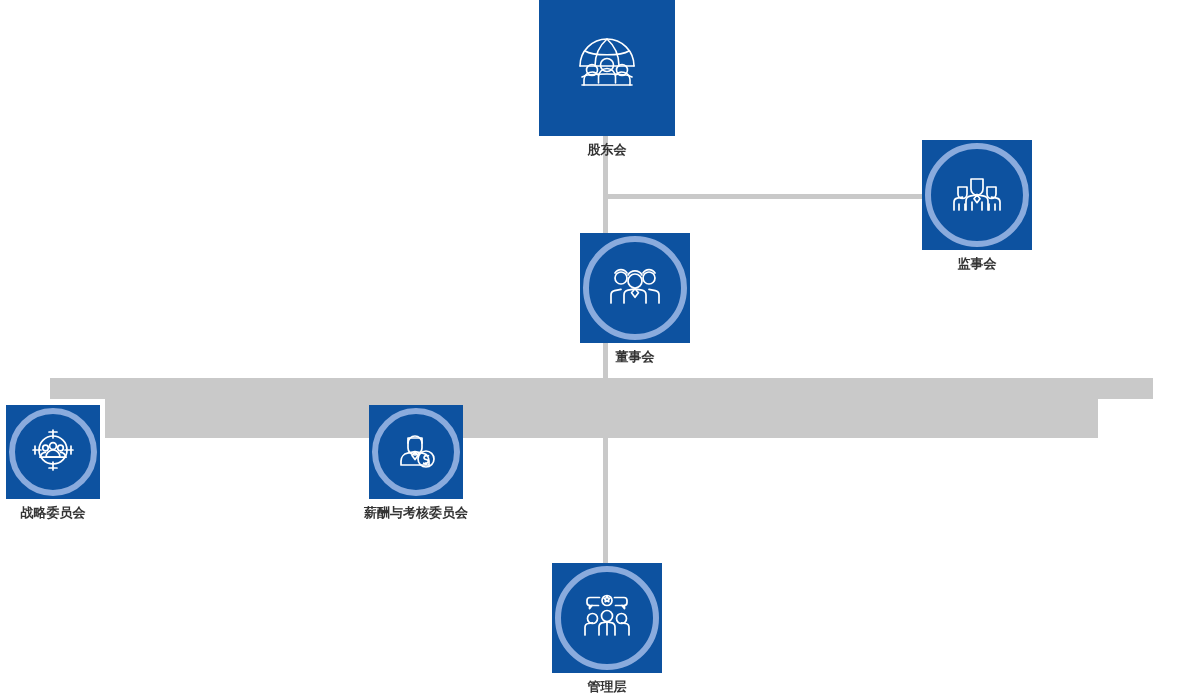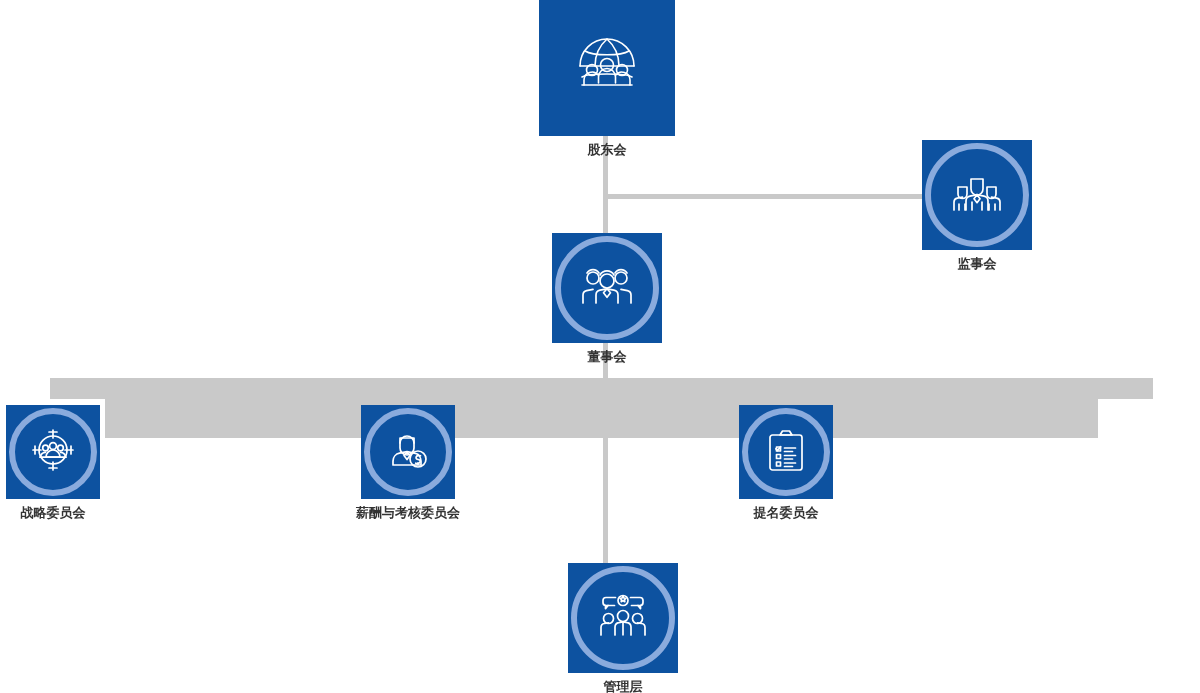--- a/index.html
+++ b/index.html
@@ -126,21 +126,21 @@
           <path d="M39 23 h9 v7 a4.5 4.5 0 0 1-9 0 z"></path>
           <path d="M52 46 v-8 a4 4 0 0 0-3.3-3.9 l-5.2-1"></path>
           <path d="M11 40 v6 M17 40 v6 M41 40 v6 M47 40 v6"></path>
           <path d="M24 38 v8 M34 38 v8"></path>
         </svg>
       </span>
     </div>
     <div class="node-label">监事会</div>
   </div>
 
-  <div class="node sz-md" style="left:552px; top:233px;">
+  <div class="node sz-md" style="left:580px; top:233px;">
     <div class="node-box">
       <span class="node-ring"></span>
       <span class="node-icon">
         <svg width="58" height="58" viewBox="0 0 58 58" fill="none" stroke="#ffffff" stroke-width="1.7" stroke-linecap="round" stroke-linejoin="round">
           <circle cx="29" cy="24" r="7"></circle>
           <path d="M18 46 v-8 a5 5 0 0 1 4-4.9 l7-1.3 l7 1.3 a5 5 0 0 1 4 4.9 v8"></path>
           <path d="M29 31.8 l-3.5 4 l3.5 4.5 l3.5-4.5 z"></path>
           <circle cx="15" cy="21" r="6"></circle>
           <path d="M5 46 v-8 a4.5 4.5 0 0 1 3.6-4.4 l6.4-1.2"></path>
           <circle cx="43" cy="21" r="6"></circle>
@@ -168,60 +168,41 @@
           <path d="M18 32 a7 7 0 0 1 14 0 z"></path>
           <path d="M12.5 32 a5.2 5.2 0 0 1 5-4.6"></path>
           <path d="M37.5 32 a5.2 5.2 0 0 0-5-4.6"></path>
           <path d="M12 32.2 h26"></path>
         </svg>
       </span>
     </div>
     <div class="node-label">战略委员会</div>
   </div>
 
-  <div class="node sz-sm" style="left:356px; top:405px;">
+  <div class="node sz-sm" style="left:364px; top:405px;">
     <div class="node-box">
       <span class="node-ring"></span>
       <span class="node-icon">
         <svg width="50" height="50" viewBox="0 0 50 50" fill="none" stroke="#ffffff" stroke-width="1.7" stroke-linecap="round" stroke-linejoin="round">
           <path d="M17 13 h14 v10 a7 7 0 0 1-14 0 z"></path>
           <path d="M17 18 a7 7 0 0 1 14 0"></path>
           <path d="M10 40 v-4 a8 8 0 0 1 6.5-7.8 l7.5-1.5 l7.5 1.5 a8 8 0 0 1 6.5 7.8 v4 z"></path>
           <path d="M24 27 l-3 3.5 l3 4 l3-4 z"></path>
           <circle cx="35" cy="34" r="8"></circle>
           <path d="M37.5 30.8 a3 3 0 0 0-4.4 1.3 c-0.5 1.6 1 2.2 2 2.4 c1 0.2 2.5 0.8 2 2.4 a3 3 0 0 1-4.4 1.3"></path>
           <path d="M35 29.3 v1.4 M35 37.8 v1.4"></path>
         </svg>
       </span>
     </div>
     <div class="node-label">薪酬与考核委员会</div>
   </div>
 
-  <div class="node sz-sm" style="left:739px; top:405px;">
-    <div class="node-box">
-      <span class="node-ring"></span>
-      <span class="node-icon">
-        <svg width="46" height="46" viewBox="0 0 46 46" fill="none" stroke="#ffffff" stroke-width="1.7" stroke-linecap="round" stroke-linejoin="round">
-          <rect x="7" y="8" width="32" height="35" rx="2.5"></rect>
-          <path d="M17 8 l2.5-4 h7 l2.5 4 z"></path>
-          <path d="M13.5 20 h4 v4 h-4 z"></path>
-          <path d="M13.5 27.5 h4 v4 h-4 z"></path>
-          <path d="M13.5 35 h4 v4 h-4 z"></path>
-          <path d="M21.5 21 h11 M21.5 24.5 h8"></path>
-          <path d="M21.5 28.5 h11 M21.5 32 h8"></path>
-          <path d="M21.5 36 h11 M21.5 39.5 h8"></path>
-          <path d="M12.8 21.8 l1.6 1.8 l3.3-4"></path>
-        </svg>
-      </span>
-    </div>
-    <div class="node-label">提名委员会</div>
-  </div>
-
-
-  <div class="node sz-md" style="left:568px; top:563px;">
+
+
+  <div class="node sz-md" style="left:552px; top:563px;">
     <div class="node-box">
       <span class="node-ring"></span>
       <span class="node-icon">
         <svg width="56" height="56" viewBox="0 0 56 56" fill="none" stroke="#ffffff" stroke-width="1.7" stroke-linecap="round" stroke-linejoin="round">
           <circle cx="28" cy="12.5" r="5"></circle>
           <path d="M28 8.2 l0.9 1.8 l2 0.3 l-1.45 1.4 l0.35 2 l-1.8-0.95 l-1.8 0.95 l0.35-2 l-1.45-1.4 l2-0.3 z"></path>
           <path d="M20.5 9.5 H11 a3 3 0 0 0-3 3 v2 a3 3 0 0 0 3 3 h8.5"></path>
           <path d="M13 17.5 l-2.5 3.2 v-3.2"></path>
           <path d="M35.5 9.5 H45 a3 3 0 0 1 3 3 v2 a3 3 0 0 1-3 3 h-8.5"></path>
           <path d="M43 17.5 l2.5 3.2 v-3.2"></path>

